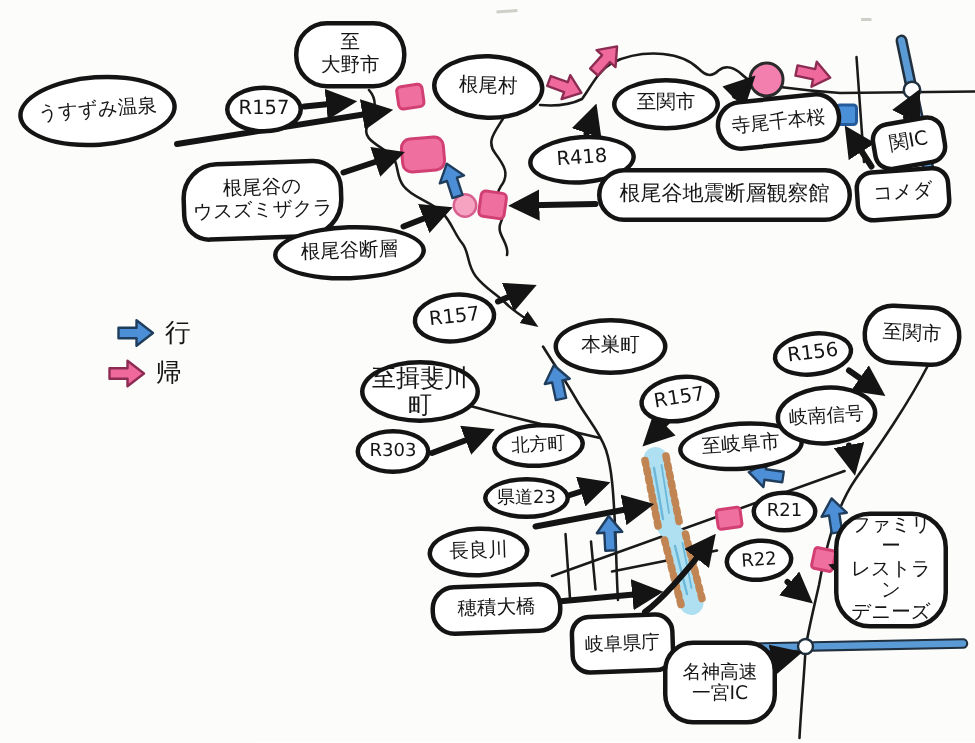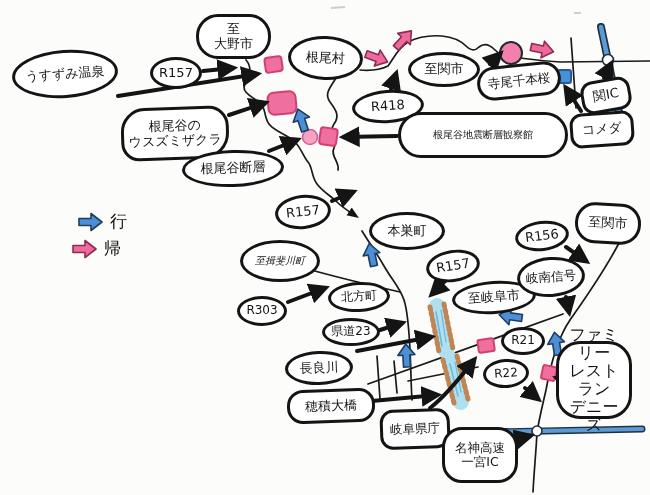--- a/index.html
+++ b/index.html
@@ -122,40 +122,40 @@
 <div class="bubble ellipse" style="left:12px;top:50px;width:106px;height:48px;transform:rotate(-4deg);">うすずみ温泉</div>
 <div class="bubble ellipse" style="left:150px;top:57px;width:52px;height:32px;">R157</div>
 <div class="bubble round" style="left:196px;top:14px;width:75px;height:45px;border-radius:22px;">至
 大野市</div>
 <div class="bubble ellipse" style="left:288px;top:36px;width:75px;height:44px;transform:rotate(2deg);">根尾村</div>
 <div class="bubble ellipse" style="left:408px;top:52px;width:72px;height:35px;">至関市</div>
 <div class="bubble ellipse" style="left:352px;top:90px;width:72px;height:33px;transform:rotate(-4deg);">R418</div>
 <div class="bubble round" style="left:477px;top:64px;width:84px;height:34px;transform:rotate(-6deg);border-radius:17px;font-size:12.5px;">寺尾千本桜</div>
 <div class="bubble round" style="left:581px;top:79px;width:50px;height:33px;transform:rotate(-10deg);border-radius:12px;">関IC</div>
 <div class="bubble round" style="left:570px;top:112px;width:64px;height:35px;transform:rotate(-4deg);border-radius:12px;">コメダ</div>
-<div class="bubble round" style="left:398px;top:112px;width:170px;height:46px;border-radius:23px;font-size:10px;text-align:center;">根尾谷地震断層観察館</div>
+<div class="bubble round" style="left:398px;top:112px;width:170px;height:36px;border-radius:23px;font-size:14px;text-align:center;">根尾谷地震断層観察館</div>
 <div class="bubble blob" style="left:121px;top:107px;width:108px;height:53px;transform:rotate(-2deg);">根尾谷の
 ウスズミザクラ</div>
 <div class="bubble ellipse" style="left:182px;top:150px;width:102px;height:37px;transform:rotate(-2deg);">根尾谷断層</div>
 <div class="bubble ellipse" style="left:275px;top:195px;width:56px;height:34px;transform:rotate(-6deg);">R157</div>
 <div class="bubble ellipse" style="left:369px;top:212px;width:76px;height:38px;">本巣町</div>
-<div class="bubble ellipse" style="left:240px;top:240px;width:80px;height:42px;font-size:10px;font-style:italic;">至揖斐川町</div>
-<div class="bubble ellipse" style="left:237px;top:296px;width:50px;height:30px;font-size:12px;">R303</div>
+<div class="bubble ellipse" style="left:240px;top:240px;width:80px;height:42px;font-size:16px;">至揖斐川町</div>
+<div class="bubble ellipse" style="left:237px;top:286px;width:50px;height:30px;font-size:12px;">R303</div>
 <div class="bubble ellipse" style="left:328px;top:282px;width:62px;height:30px;font-size:12px;transform:rotate(-3deg);">北方町</div>
 <div class="bubble ellipse" style="left:322px;top:318px;width:58px;height:28px;font-size:12px;">県道23</div>
 <div class="bubble ellipse" style="left:285px;top:351px;width:68px;height:34px;transform:rotate(-2deg);">長良川</div>
 <div class="bubble round" style="left:287px;top:389px;width:88px;height:34px;border-radius:16px;transform:rotate(-2deg);">穂積大橋</div>
 <div class="bubble ellipse" style="left:426px;top:250px;width:54px;height:32px;transform:rotate(-9deg);">R157</div>
 <div class="bubble ellipse" style="left:452px;top:281px;width:84px;height:33px;transform:rotate(-4deg);">至岐阜市</div>
 <div class="bubble ellipse" style="left:515px;top:221px;width:54px;height:30px;transform:rotate(-7deg);">R156</div>
 <div class="bubble ellipse" style="left:517px;top:257px;width:68px;height:40px;transform:rotate(-4deg);font-size:12.5px;">岐南信号</div>
 <div class="bubble round" style="left:575px;top:203px;width:66px;height:41px;transform:rotate(3deg);border-radius:20px;">至関市</div>
 <div class="bubble ellipse" style="left:501px;top:327px;width:44px;height:28px;font-size:12px;text-align:right;">R21</div>
 <div class="bubble ellipse" style="left:483px;top:359px;width:46px;height:29px;font-size:12px;transform:rotate(-4deg);">R22</div>
-<div class="bubble blob" style="left:556px;top:341px;width:76px;height:78px;font-size:16px;border-radius:24px;">ファミリー
+<div class="bubble blob" style="left:556px;top:341px;width:76px;height:78px;font-size:13px;border-radius:24px;">ファミリー
 レストラン
 デニーズ</div>
 <div class="bubble round" style="left:380px;top:409px;width:70px;height:40px;border-radius:13px;transform:rotate(-2deg);font-size:12.5px;">岐阜県庁</div>
 <div class="bubble round" style="left:442px;top:427px;width:76px;height:56px;border-radius:20px;font-size:12.5px;">名神高速
 一宮IC</div>
 
 <div class="legend-row" style="left:76px;top:210px;">
   <svg width="30" height="20" viewBox="-1.5 -10 27 20">
     <path d="M0,-3.5 L12,-3.5 L12,-8.5 L23,0 L12,8.5 L12,3.5 L0,3.5 Z" fill="#4d8fd6" stroke="#1f3d5c" stroke-width="1.6" stroke-linejoin="round"></path>
   </svg>

